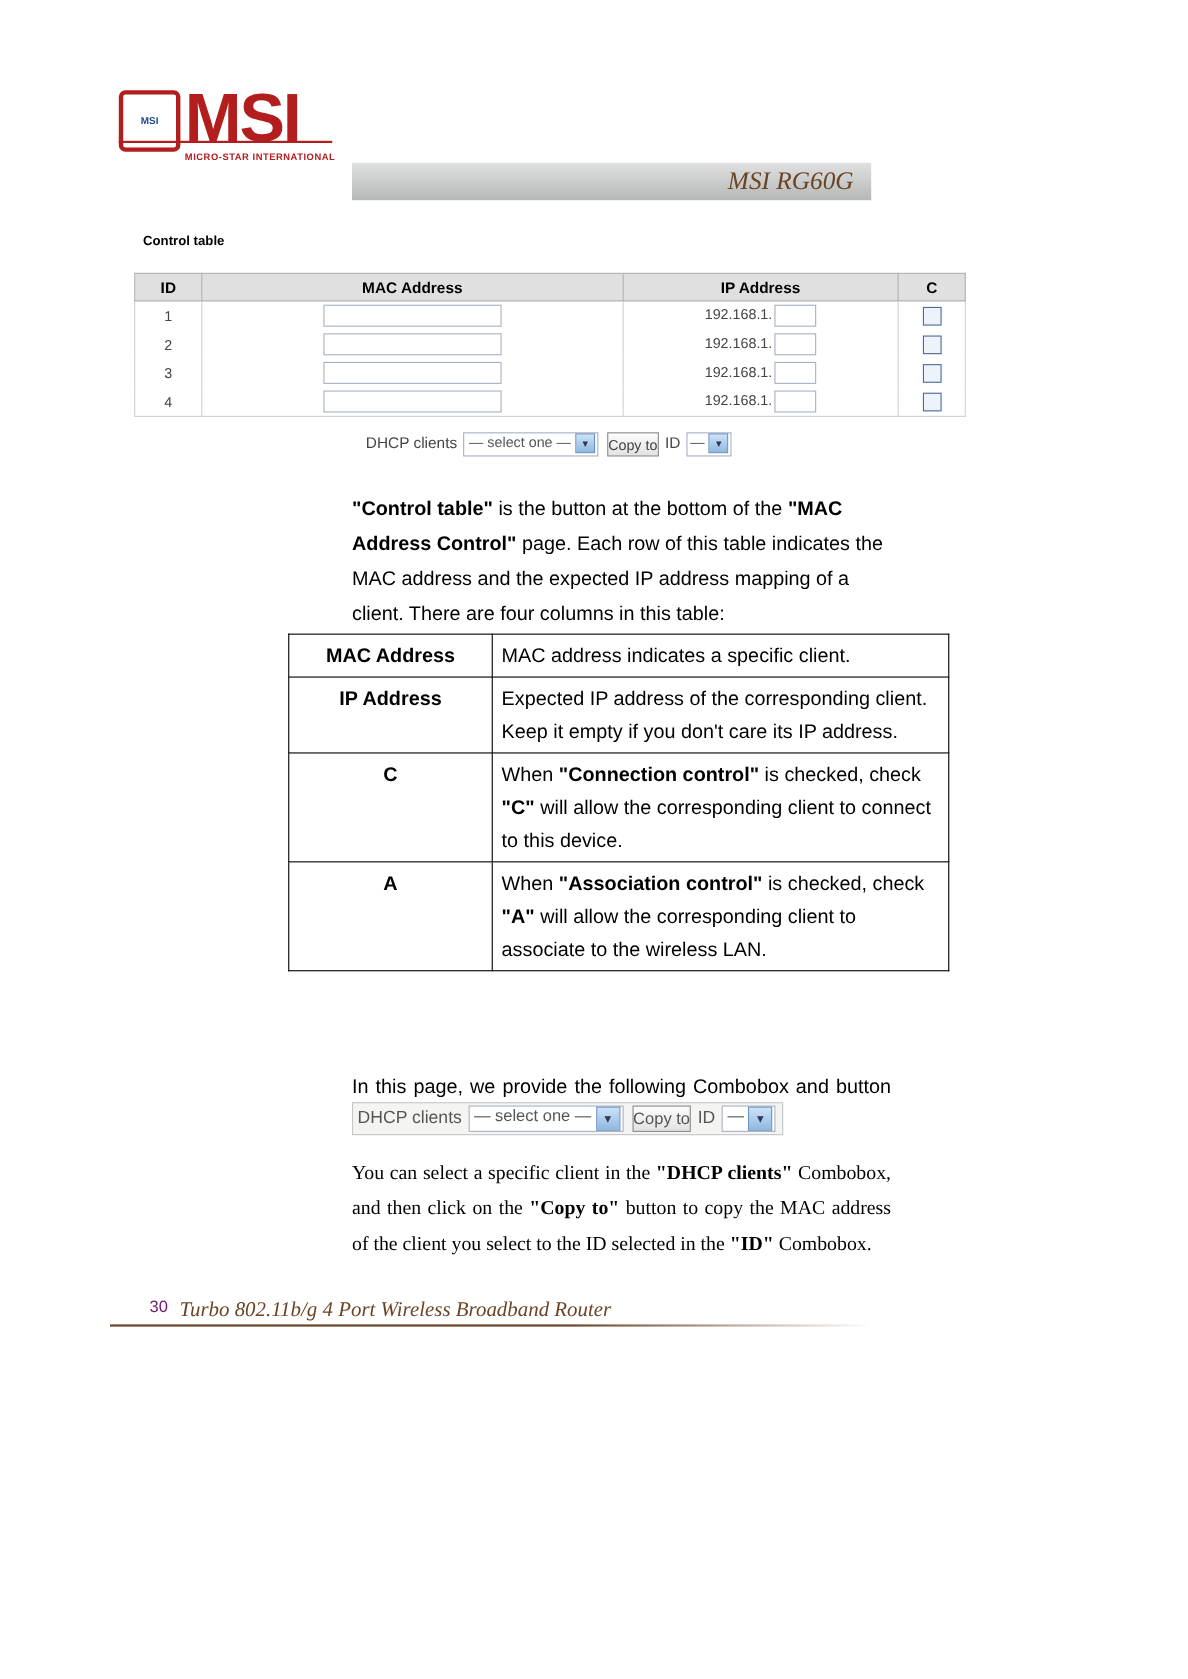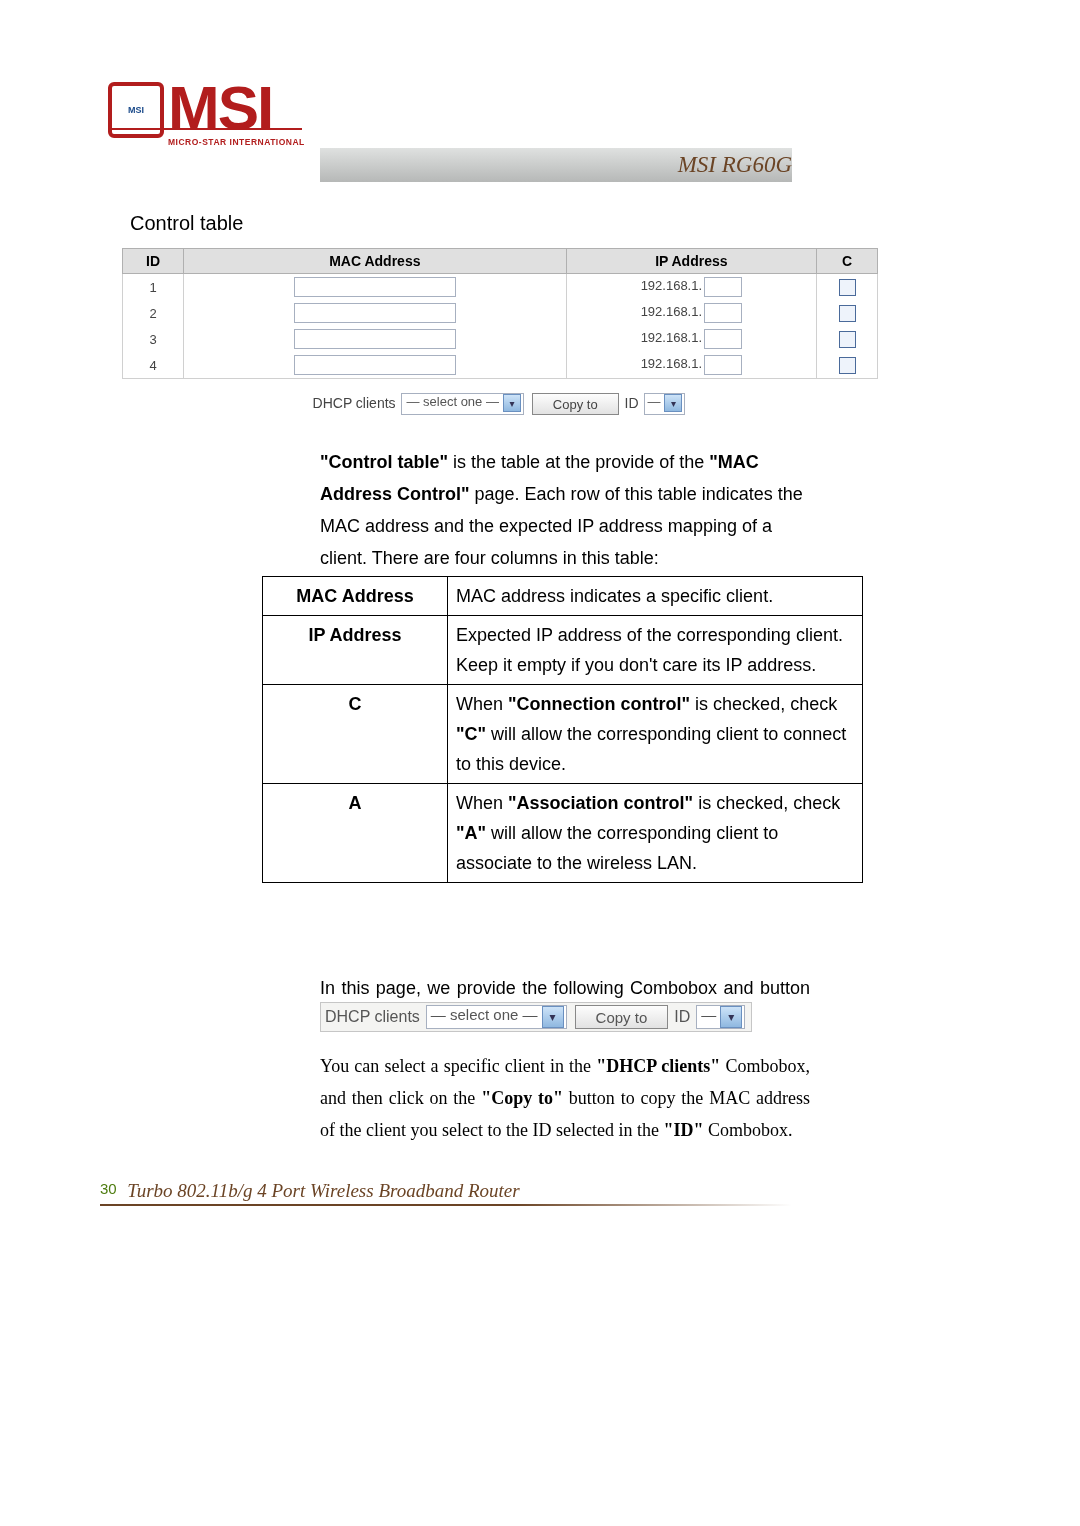--- a/index.html
+++ b/index.html
@@ -62,31 +62,32 @@
   .header-band {
     position: absolute;
     top: 148px;
     left: 320px;
     right: 160px;
     height: 34px;
     background: linear-gradient(to bottom, #dfe1e0 0%, #b6b8b7 100%);
     display: flex;
     align-items: center;
     justify-content: flex-end;
+    padding-right: 16px;
     color: #6b4425;
     font-style: italic;
     font-family: 'Lucida Handwriting', 'Segoe Script', cursive;
     font-size: 23px;
   }
   .section-label {
     position: absolute;
     top: 212px;
     left: 130px;
-    font-weight: normal;
-    font-size: 20px;
+    font-weight: bold;
+    font-size: 12px;
     color: #000;
   }
 
   
   .ctrl-table-wrap {
     position: absolute;
     top: 248px;
     left: 122px;
     width: 756px;
   }
@@ -170,21 +171,21 @@
     background: linear-gradient(#cde3f8,#8fb8e0);
     border:1px solid #6a90c0;
     margin-left:4px;
     font-size:10px;
     color:#335;
   }
   .dhcp-btn {
     display: inline-flex;
     align-items:center;
     height:20px;
-    padding:0 20px;
+    padding:0 0;
     border:1px solid #888;
     background: linear-gradient(#fdfdfd,#e2e2e2);
     font-size:13px;
     vertical-align: middle;
     margin:0 2px;
   }
 
   .body-text {
     position: absolute;
     left: 320px;
@@ -239,23 +240,24 @@
   .bt3 { top: 1050px; text-align: justify; font-family: Liberation Serif, serif;}
 
   .footer {
     position: absolute;
     left: 100px;
     right: 160px;
     top: 1180px;
   }
   .page-num {
     font-size: 15px;
-    color: #4d7c0f;
+    color: #701a75;
     display:inline-block;
     vertical-align: top;
+    margin-left: 36px;
   }
   .footer-title {
     display:inline-block;
     font-family: 'Lucida Handwriting','Segoe Script',cursive;
     font-style: italic;
     font-size: 19px;
     color: #6b4425;
     margin-left: 6px;
   }
   .footer-rule{
@@ -330,21 +332,21 @@
       <span class="dhcp-btn">Copy to</span>
       <span>ID</span>
       <span class="dhcp-select" style="padding-left:2px">
         <span>—</span>
           <span class="sel-arrow">▾</span>
       </span>
     </div>
   </div>
 
   <div class="body-text bt1">
-    <b>"Control table"</b><span> is the table at the provide of the </span><b>"MAC Address Control"</b><span> page. Each row of this table indicates the MAC address and the expected IP address mapping of a client. There are four columns in this table:</span>
+    <b>"Control table"</b><span> is the button at the bottom of the </span><b>"MAC Address Control"</b><span> page. Each row of this table indicates the MAC address and the expected IP address mapping of a client. There are four columns in this table:</span>
   </div>
 
   <table class="def-table">
     <tbody>
         <tr>
       <td class="lbl">MAC Address</td>
       <td>MAC address indicates a specific client.</td>
     </tr>
     <tr>
       <td class="lbl">IP Address</td>

